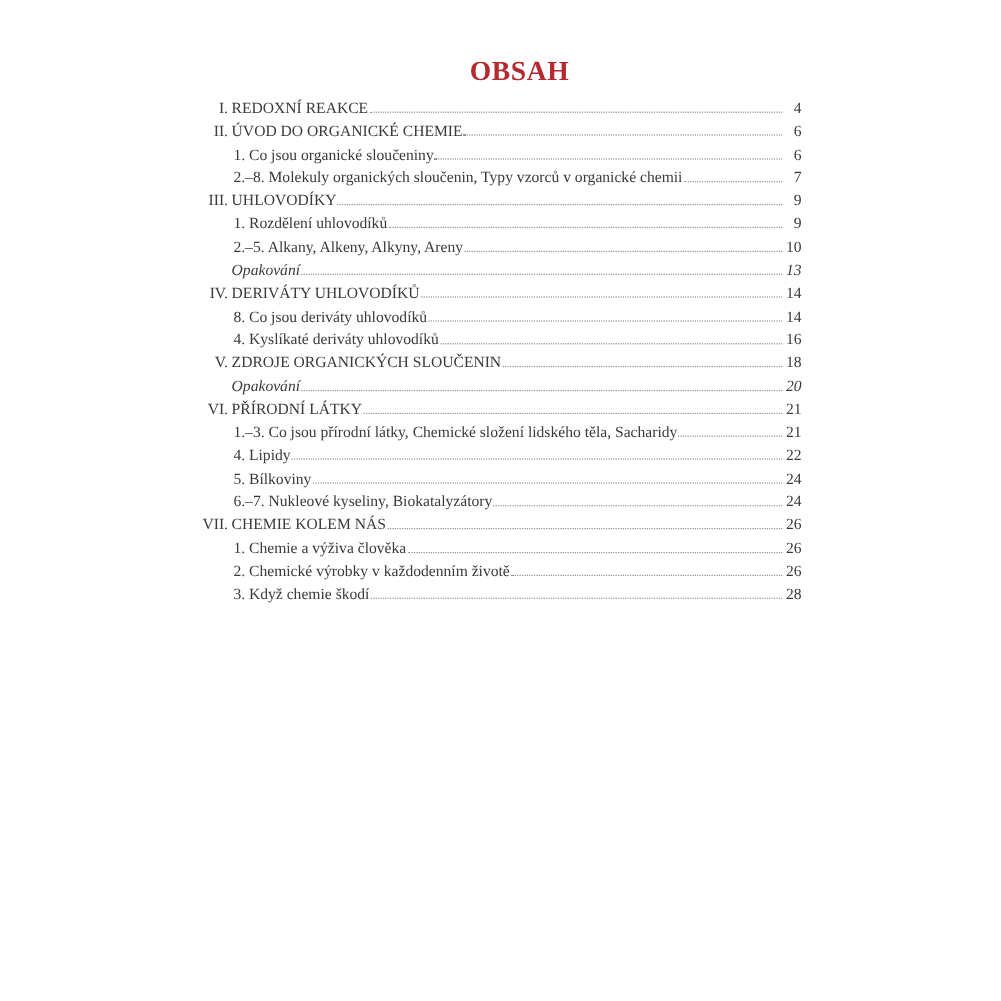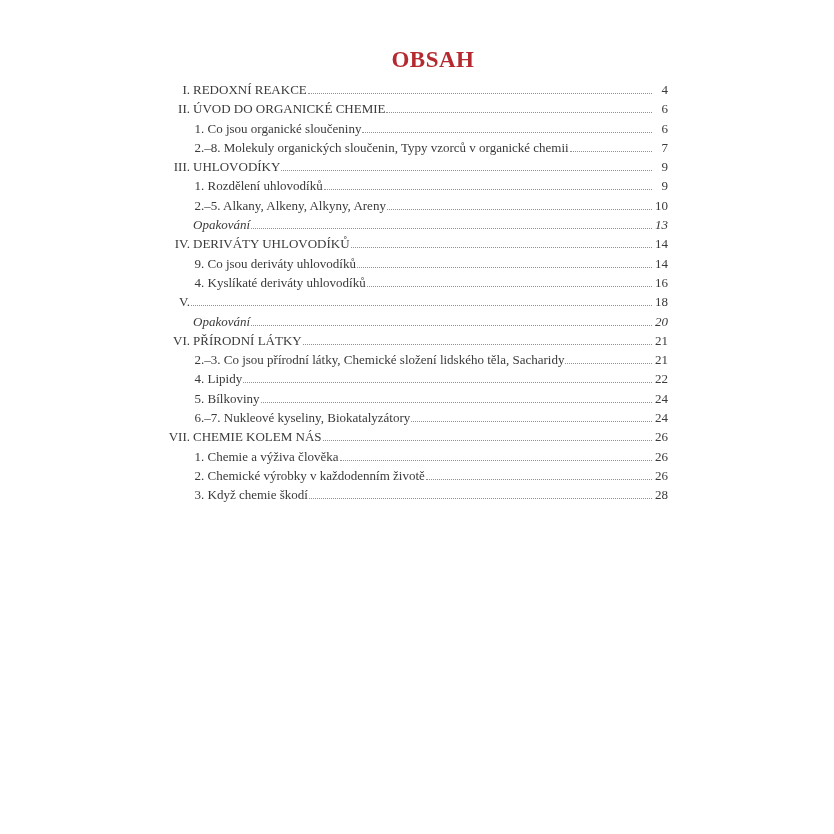--- a/index.html
+++ b/index.html
@@ -124,47 +124,48 @@
         <span class="leader"></span>
         <span class="pagenum">13</span>
       </div>
       <div class="row chapter">
         <span class="num">IV.</span>
         <span class="label">DERIVÁTY UHLOVODÍKŮ</span>
         <span class="leader"></span>
         <span class="pagenum">14</span>
       </div>
       <div class="row sub">
-        <span class="label">9. Co jsou deriváty uhlovodíků</span>
+        <span class="label">8. Co jsou deriváty uhlovodíků</span>
         <span class="leader"></span>
         <span class="pagenum">14</span>
       </div>
       <div class="row sub">
         <span class="label">4. Kyslíkaté deriváty uhlovodíků</span>
         <span class="leader"></span>
         <span class="pagenum">16</span>
       </div>
       <div class="row chapter">
         <span class="num">V.</span>
+        <span class="label">ZDROJE ORGANICKÝCH SLOUČENIN</span>
         <span class="leader"></span>
         <span class="pagenum">18</span>
       </div>
       <div class="row repeat">
         <span class="label">Opakování</span>
         <span class="leader"></span>
         <span class="pagenum">20</span>
       </div>
       <div class="row chapter">
         <span class="num">VI.</span>
         <span class="label">PŘÍRODNÍ LÁTKY</span>
         <span class="leader"></span>
         <span class="pagenum">21</span>
       </div>
       <div class="row sub">
-        <span class="label">2.–3. Co jsou přírodní látky, Chemické složení lidského těla, Sacharidy</span>
+        <span class="label">1.–3. Co jsou přírodní látky, Chemické složení lidského těla, Sacharidy</span>
         <span class="leader"></span>
         <span class="pagenum">21</span>
       </div>
       <div class="row sub">
         <span class="label">4. Lipidy</span>
         <span class="leader"></span>
         <span class="pagenum">22</span>
       </div>
       <div class="row sub">
         <span class="label">5. Bílkoviny</span>

